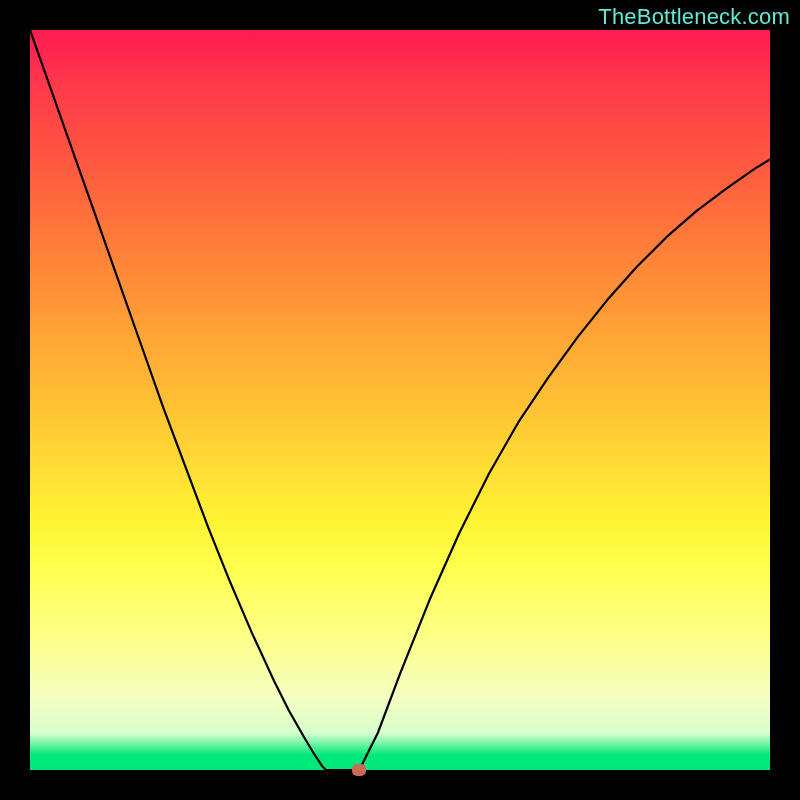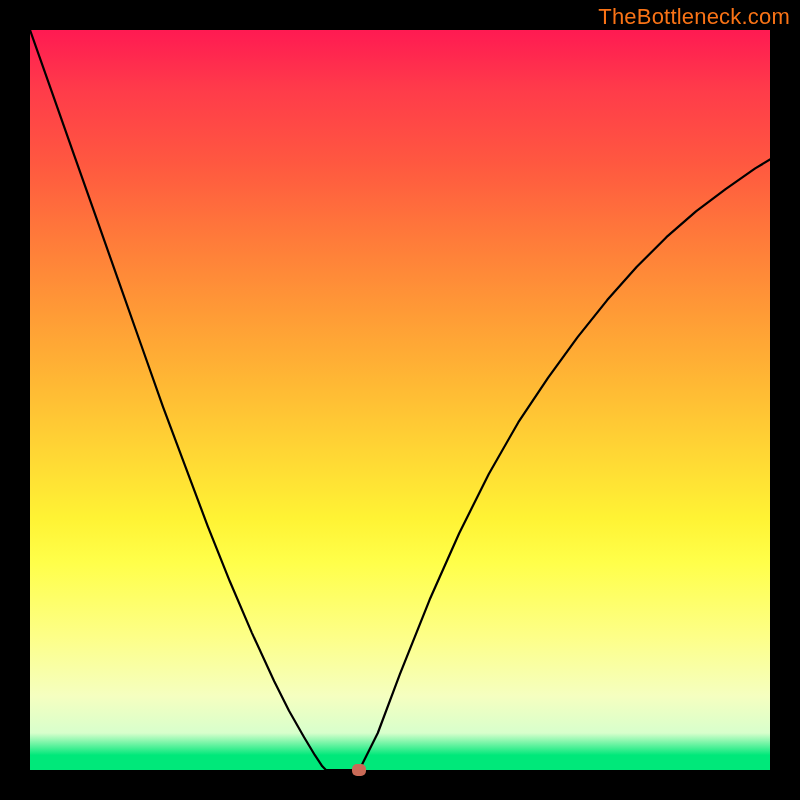--- a/index.html
+++ b/index.html
@@ -39,21 +39,21 @@
       #f5ffc0 90%,
       #d8ffcc 95%,
       #00e87a 98%,
       #00e87a 100%
     );
   }
   .watermark {
     position: absolute;
     top: 4px;
     right: 10px;
-    color: #f97316;
+    color: #5eead4;
     font-size: 22px;
     font-weight: 500;
     letter-spacing: 0.2px;
   }
   svg.curve {
     position: absolute;
     top: 0;
     left: 0;
     width: 740px;
     height: 740px;

